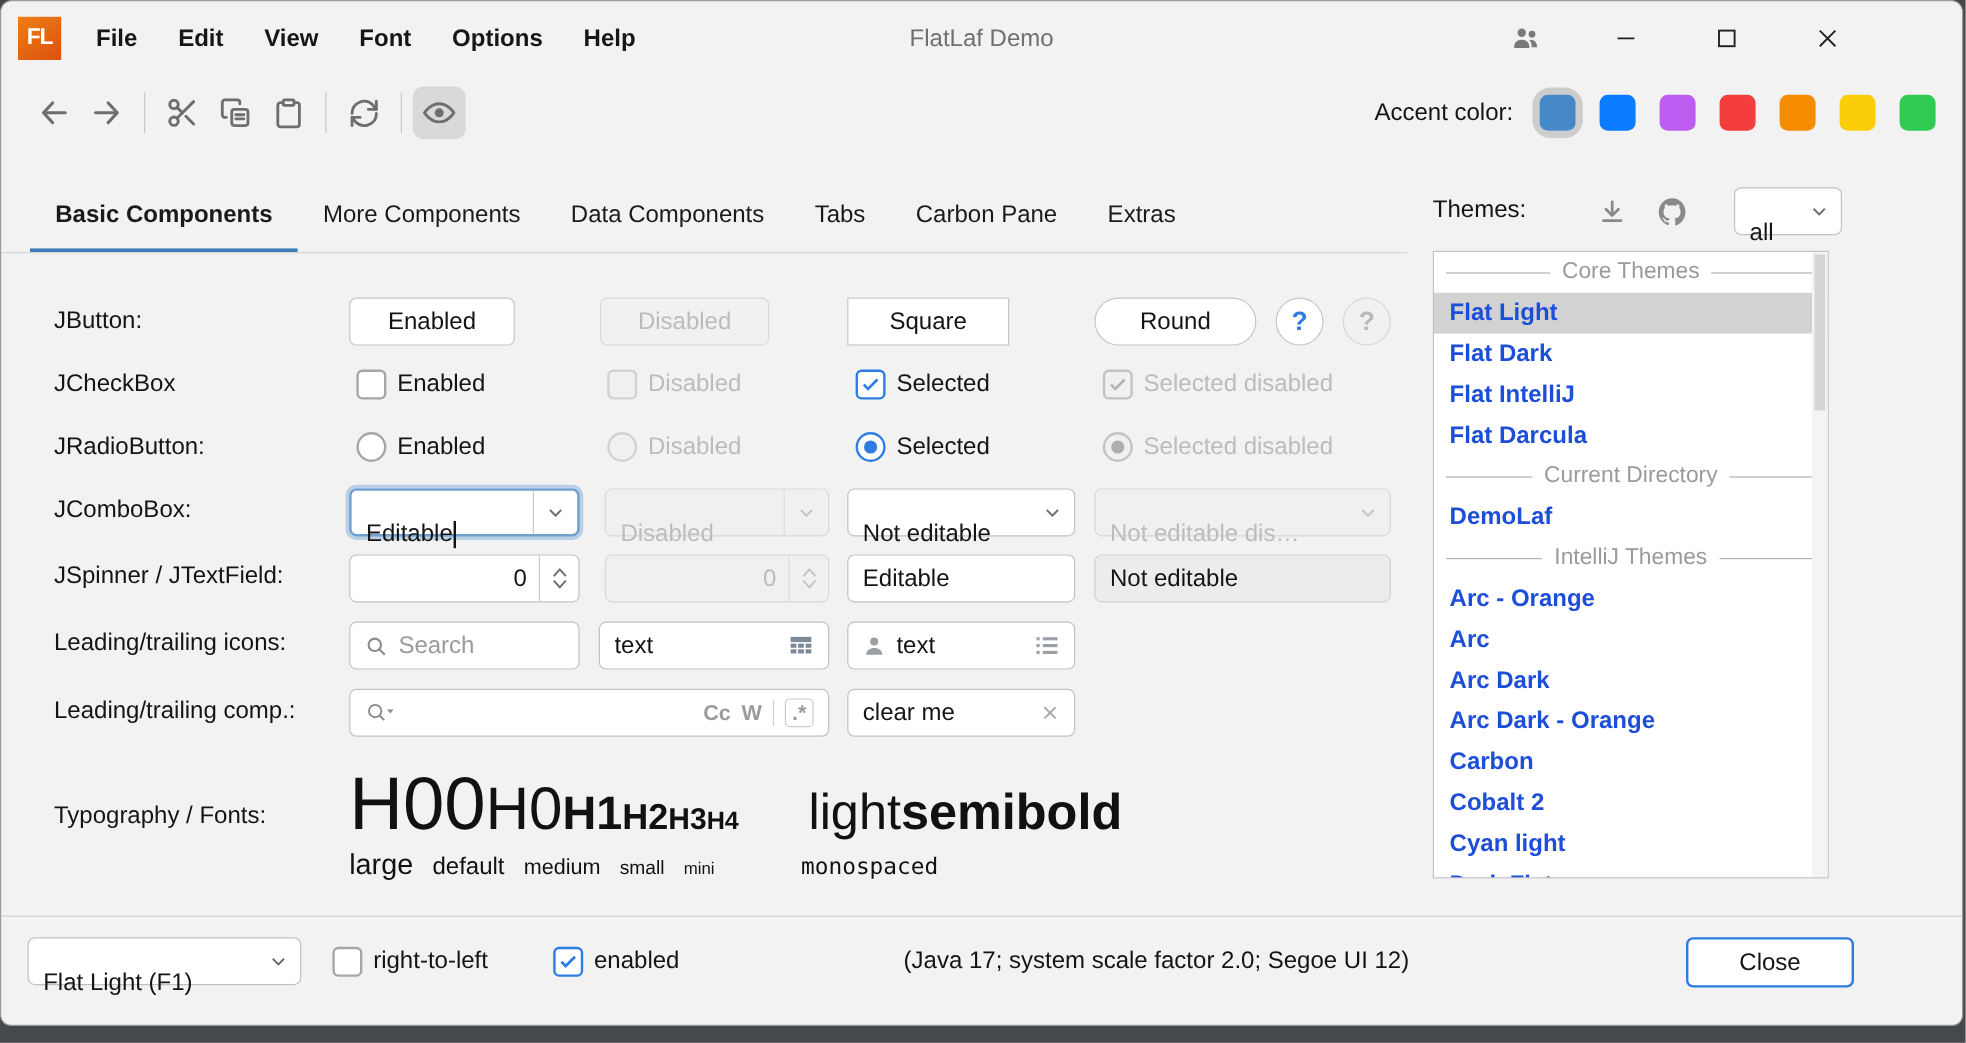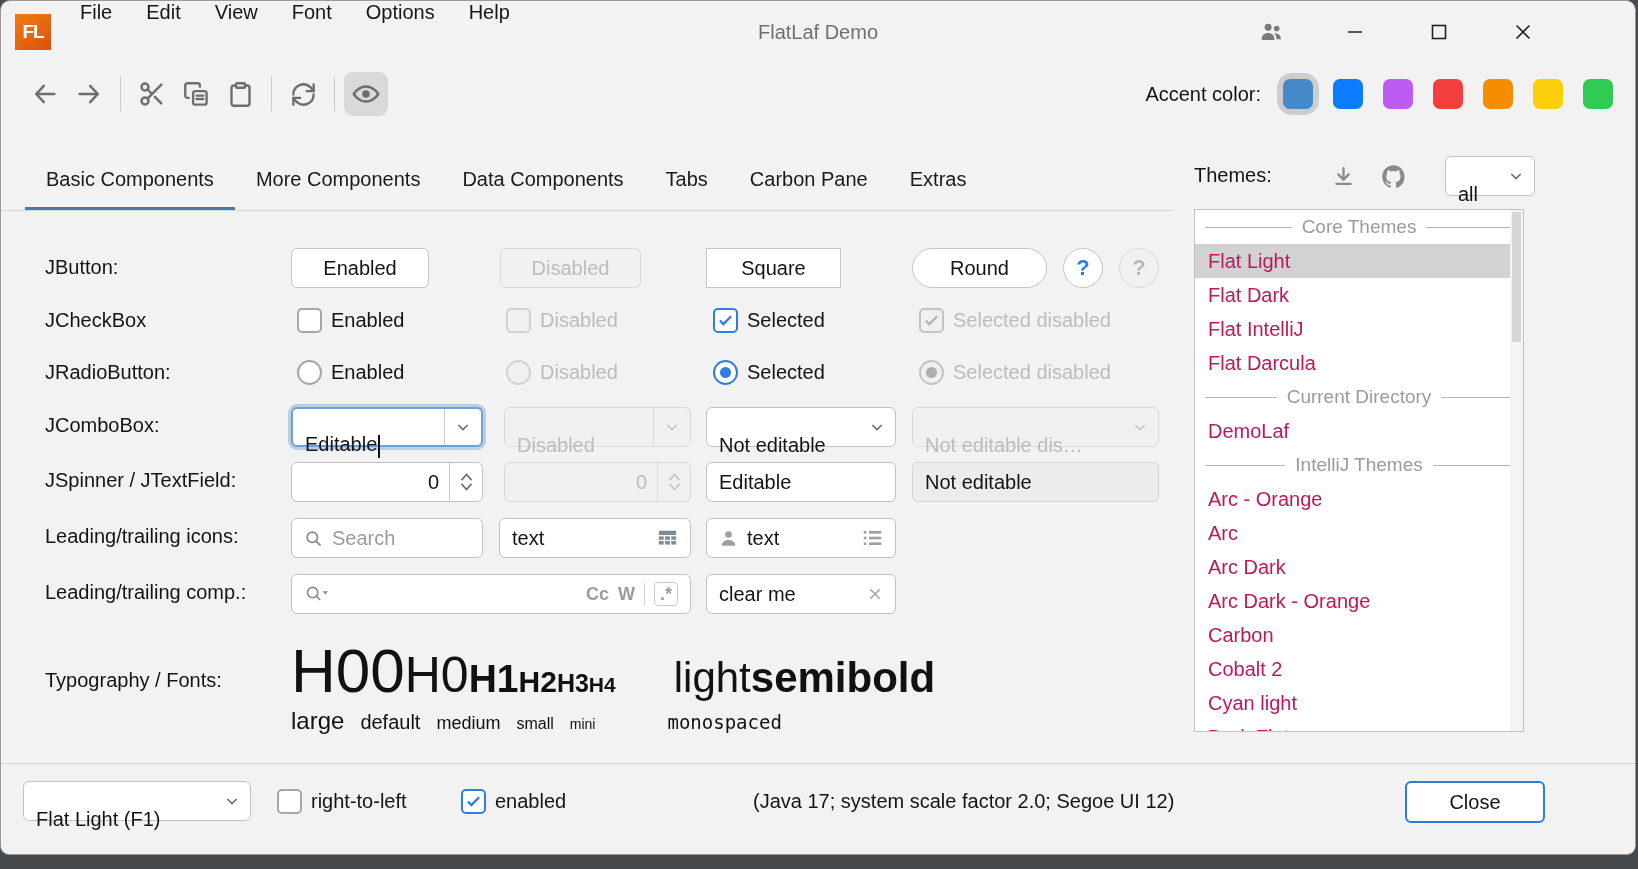--- a/index.html
+++ b/index.html
@@ -14,21 +14,21 @@
     overflow:hidden;box-sizing:border-box;
   }
   
   .titlebar{position:absolute;left:0;top:0;right:0;height:62px;}
   .logo{
     position:absolute;left:14px;top:13px;width:36px;height:36px;
     background:linear-gradient(145deg,#ef7d15,#db520e);
     color:#fff;font-weight:bold;font-size:19px;
     display:flex;align-items:center;justify-content:center;letter-spacing:-1px;
   }
-  .menus{position:absolute;left:62px;top:0;height:62px;display:flex;}
+  .menus{position:absolute;left:62px;top:0;height:62px;display:flex;align-items:center;font-weight:bold;}
   .menu-item{padding:0 17px;font-size:20px;color:#161616;cursor:default;}
   .win-title{
     position:absolute;left:0;right:0;top:0;height:62px;display:flex;
     align-items:center;justify-content:center;font-size:20px;color:#707070;pointer-events:none;
   }
   .winctl{position:absolute;right:88px;top:0;height:62px;display:flex;align-items:center;gap:36px;}
   .winbtn{width:48px;height:62px;display:flex;align-items:center;justify-content:center;}
   
   .toolbar{position:absolute;left:0;top:62px;right:0;height:62px;display:flex;align-items:center;padding-left:22px;}
   .tbtn{width:44px;height:44px;display:flex;align-items:center;justify-content:center;color:#6e6e6e;}
@@ -36,21 +36,21 @@
   .tbtn.toggled{background:#d9d9d9;border-radius:9px;}
   .tsep{width:1px;height:34px;background:#c9c9c9;margin:0 9px;}
   .accent{position:absolute;right:22px;top:62px;height:62px;display:flex;align-items:center;gap:20px;}
   .accent-label{font-size:20px;color:#141414;margin-right:2px;}
   .swatch{width:30px;height:30px;border-radius:7px;}
   .swatch-wrap{width:30px;height:30px;display:flex;align-items:center;justify-content:center;}
   .swatch-wrap.selected{box-shadow:0 0 0 6px #cdcdcd;border-radius:9px;}
   
   .tabbar{position:absolute;left:0;top:150px;width:1172px;height:60px;border-bottom:1px solid #d6d6d6;display:flex;align-items:stretch;padding-left:24px;box-sizing:border-box;}
   .tab{font-size:20px;color:#1a1a1a;padding:0 21px;display:flex;align-items:center;border-bottom:3px solid transparent;box-sizing:border-box;}
-  .tab.active{border-bottom-color:#3f7cb9;}
+  .tab.active{border-bottom-color:#3f7cb9;font-weight:bold;}
   
   .rowlabel{position:absolute;left:44px;font-size:20px;color:#141414;white-space:nowrap;}
   
   .btn{
     position:absolute;height:40px;border-radius:6px;background:#fff;border:1px solid #c6c6c6;
     font-size:20px;color:#141414;display:flex;align-items:center;justify-content:center;box-sizing:border-box;
   }
   .btn.dis{background:#f1f1f1;border-color:#d8d8d8;color:#bcbcbc;}
   .btn.square{border-radius:0;}
   .btn.round{border-radius:20px;}
@@ -101,21 +101,21 @@
   .typo1{position:absolute;left:290px;top:634px;display:flex;align-items:baseline;color:#111;}
   .typo2{position:absolute;left:290px;top:706px;display:flex;align-items:baseline;gap:16px;color:#111;}
   
   .themes-label{position:absolute;left:1193px;top:163px;font-size:20px;color:#141414;}
   .icon-btn{position:absolute;width:32px;height:32px;display:flex;align-items:center;justify-content:center;color:#8a8a8a;}
   .all-combo{position:absolute;left:1444px;top:155px;width:90px;height:40px;}
   .themelist{
     position:absolute;left:1193px;top:208px;width:330px;height:523px;background:#fff;
     border:1px solid #c2c2c2;box-sizing:border-box;overflow:hidden;
   }
-  .titem{height:34px;line-height:34px;padding-left:13px;font-size:20px;color:#be185d;white-space:nowrap;}
+  .titem{height:34px;line-height:34px;padding-left:13px;font-size:20px;color:#1d4ed8;white-space:nowrap;font-weight:bold;}
   .titem.selected{background:#d2d2d2;}
   .tsep-row{height:34px;display:flex;align-items:center;color:#9b9b9b;font-size:19px;padding:0 10px;gap:10px;}
   .tsep-row .line{flex:1;height:1px;background:#b3b3b3;}
   .vscroll{position:absolute;right:0;top:0;bottom:0;width:13px;background:#f4f4f4;}
   .vthumb{position:absolute;left:2px;top:2px;width:9px;height:130px;background:#d6d6d6;}
   
   .statusline{position:absolute;left:0;right:0;top:762px;height:1px;background:#d2d2d2;}
   .status-info{position:absolute;left:752px;top:789px;font-size:20px;color:#141414;white-space:nowrap;}
   .closebtn{
     position:absolute;left:1404px;top:780px;width:140px;height:42px;background:#fff;

